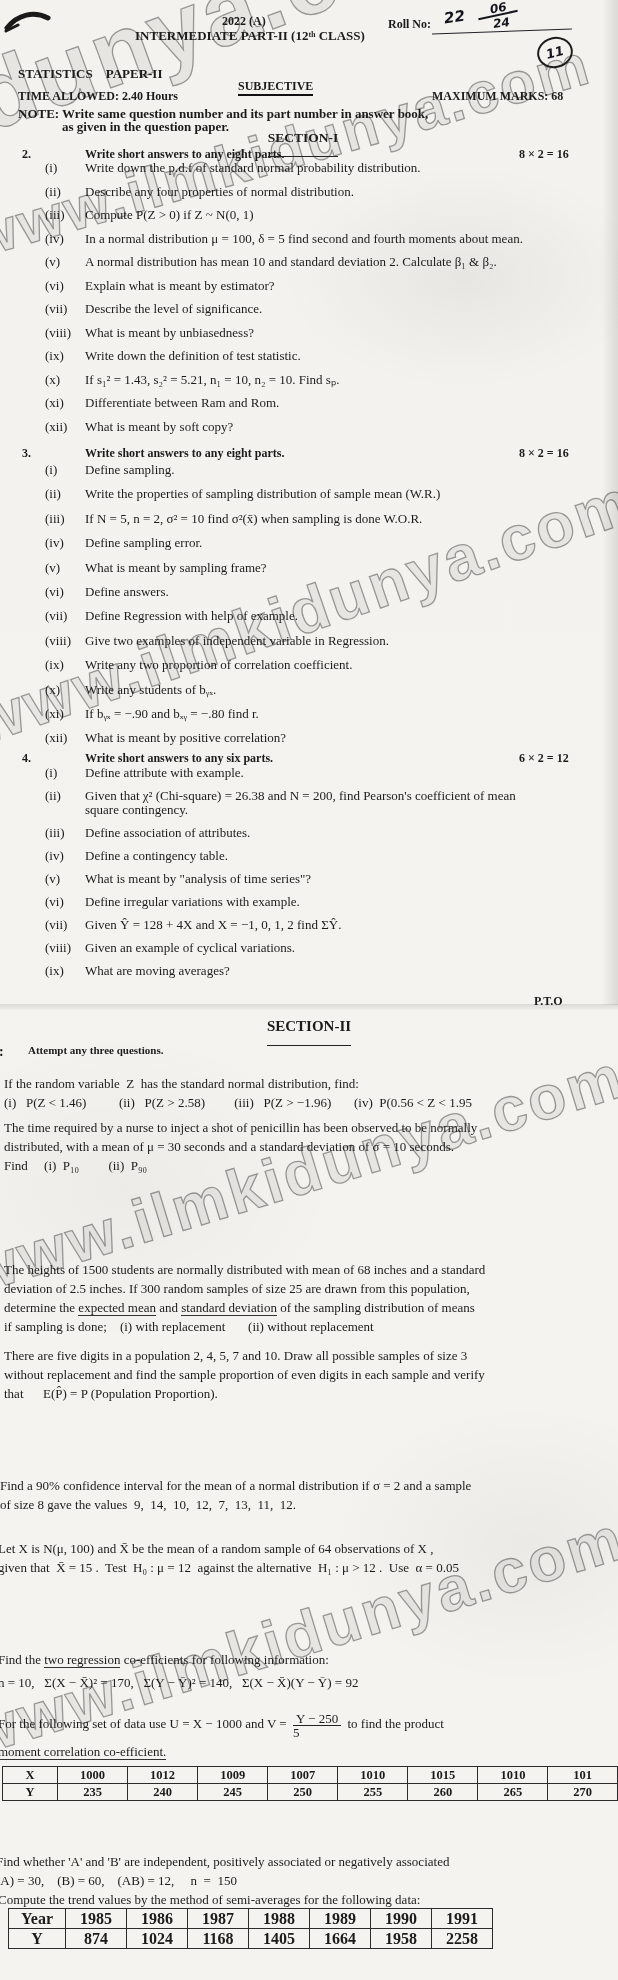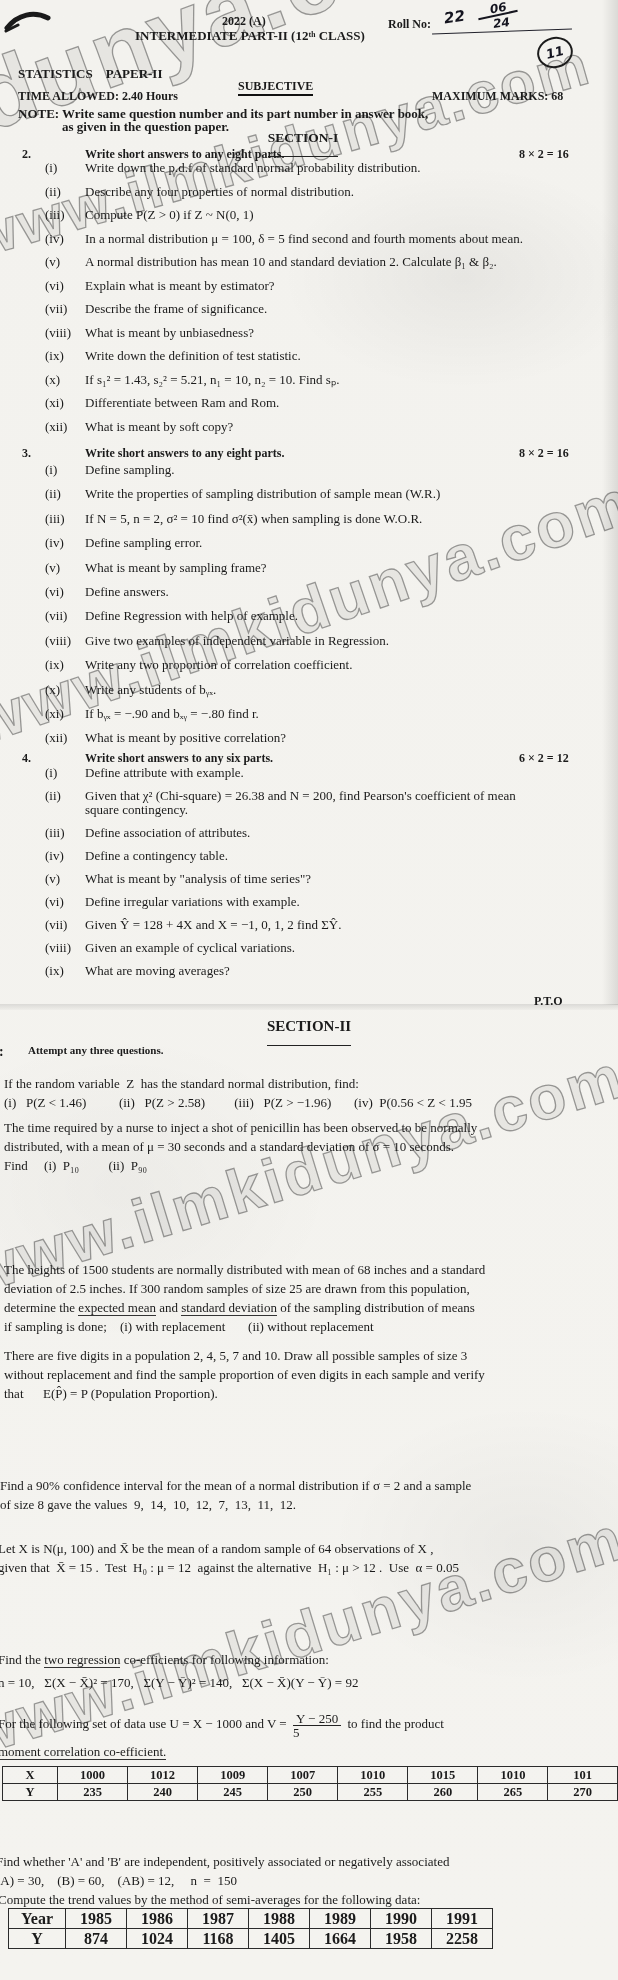--- a/index.html
+++ b/index.html
@@ -120,21 +120,21 @@
         <span class="pt">A normal distribution has mean 10 and standard deviation 2.  Calculate  β₁ &amp; β₂.</span>
       </div>
 
       <div class="item">
         <span class="rn">(vi)</span>
         <span class="pt">Explain what is meant by estimator?</span>
       </div>
 
       <div class="item">
         <span class="rn">(vii)</span>
-        <span class="pt">Describe the frame of significance.</span>
+        <span class="pt">Describe the level of significance.</span>
       </div>
 
       <div class="item">
         <span class="rn">(viii)</span>
         <span class="pt">What is meant by unbiasedness?</span>
       </div>
 
       <div class="item">
         <span class="rn">(ix)</span>
         <span class="pt">Write down the definition of test statistic.</span>

